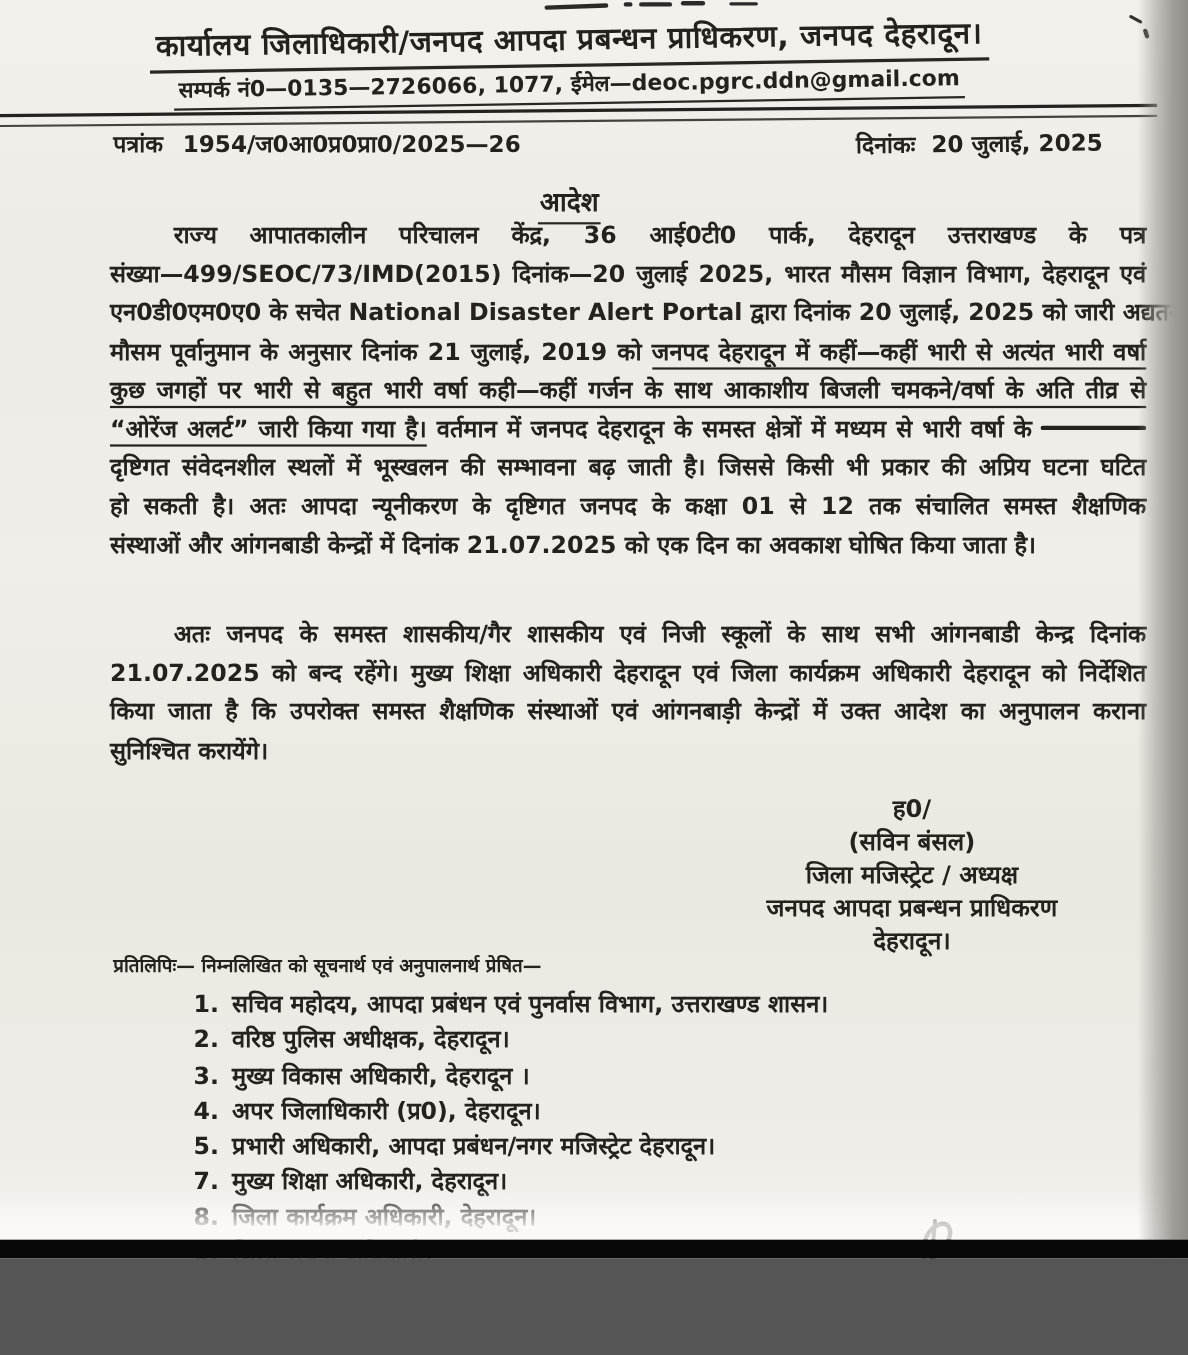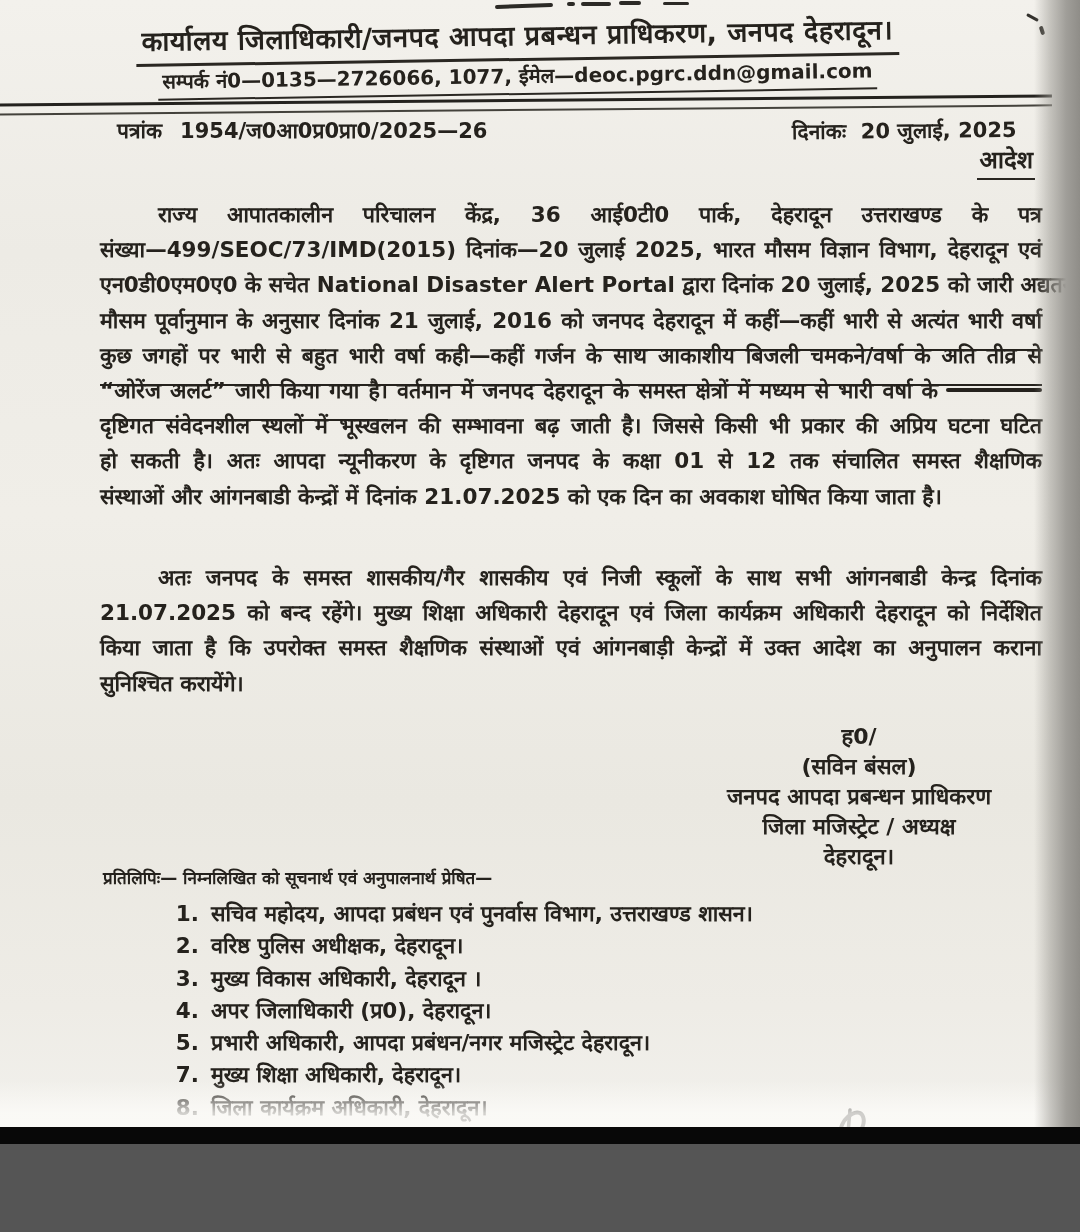--- a/index.html
+++ b/index.html
@@ -41,55 +41,55 @@
     border-bottom:2.5px solid #2a2722;padding:0 4px 4px;
   }
   .double-rule{
     position:absolute;left:-8px;top:99px;width:1060px;height:7px;
     border-top:3px solid #24221e;border-bottom:2px solid #44423c;
     transform:rotate(-0.5deg);
   }
 
   
   .ref-row{
-    position:absolute;left:117px;top:116px;width:900px;
+    position:absolute;left:103px;top:116px;width:900px;
     display:flex;justify-content:space-between;align-items:flex-start;
     font-size:21px;font-weight:700;
   }
   .ref-left .gap{display:inline-block;width:18px;}
   .ref-right{transform:rotate(-0.6deg);}
 
   
-  .order-h{position:absolute;left:0;top:142px;width:1035px;text-align:right;}
+  .order-h{position:absolute;left:0;top:166px;width:1035px;text-align:center;}
   .order-h span{
     display:inline-block;font-size:24px;font-weight:700;
     border-bottom:2.5px solid #2a2722;padding:0 2px 3px;
   }
 
   
   .body1{position:absolute;left:100px;top:197px;width:942px;}
   .body2{position:absolute;left:100px;top:560px;width:942px;}
   .bodyline{
     height:35.2px;line-height:35.2px;
     font-size:21.5px;font-weight:700;
     text-align:justify;text-align-last:justify;
     white-space:nowrap;
   }
   .bodyline.lastline{text-align-last:left;}
   .bodyline.indent{padding-left:58px;}
-  .bodyline .ul{border-bottom:2.5px solid #25221d;padding-bottom:16px;}
+  .bodyline .ul{border-bottom:2.5px solid #25221d;padding-bottom:1px;}
   .longdash{
     display:inline-block;vertical-align:middle;
     width:96px;height:3.5px;background:#25221d;border-radius:2px;
     margin-left:8px;margin-top:-4px;
   }
 
   
   .sign-block{
-    position:absolute;left:698px;top:722px;width:322px;
+    position:absolute;left:668px;top:722px;width:322px;
     text-align:center;font-size:22px;font-weight:700;line-height:30px;
   }
 
   
   .copy-head{position:absolute;left:103px;top:866px;font-size:17px;font-weight:700;}
   .copy-list{position:absolute;left:163px;top:898px;width:700px;}
   .citem{height:32.3px;line-height:32.3px;font-size:21.5px;font-weight:700;white-space:nowrap;}
   .cnum{display:inline-block;width:36px;text-align:right;margin-right:12px;}
 
   
@@ -137,39 +137,39 @@
   </div>
 
   <div class="order-h">
     <span>आदेश</span>
   </div>
 
   <div class="body1" id="para1">
       <div class="bodyline indent"><span>राज्य आपातकालीन परिचालन केंद्र, 36 आई0टी0 पार्क, देहरादून उत्तराखण्ड के पत्र</span></div>
       <div class="bodyline"><span>संख्या—499/SEOC/73/IMD(2015) दिनांक—20 जुलाई 2025, भारत मौसम विज्ञान विभाग, देहरादून एवं</span></div>
       <div class="bodyline"><span>एन0डी0एम0ए0 के सचेत National Disaster Alert Portal द्वारा दिनांक 20 जुलाई, 2025 को जारी अद्यतन</span></div>
-      <div class="bodyline"><span>मौसम पूर्वानुमान के अनुसार दिनांक 21 जुलाई, 2016 को </span><span class="ul">जनपद देहरादून में कहीं—कहीं भारी से अत्यंत भारी वर्षा</span></div>
+      <div class="bodyline"><span>मौसम पूर्वानुमान के अनुसार दिनांक 21 जुलाई, 2019 को </span><span class="ul">जनपद देहरादून में कहीं—कहीं भारी से अत्यंत भारी वर्षा</span></div>
       <div class="bodyline"><span class="ul">कुछ जगहों पर भारी से बहुत भारी वर्षा कही—कहीं गर्जन के साथ आकाशीय बिजली चमकने/वर्षा के अति तीव्र से</span></div>
       <div class="bodyline"><span class="ul">“ओरेंज अलर्ट” जारी किया गया है।</span><span> वर्तमान में जनपद देहरादून के समस्त क्षेत्रों में मध्यम से भारी वर्षा के</span><span class="longdash"></span></div>
       <div class="bodyline"><span>दृष्टिगत संवेदनशील स्थलों में भूस्खलन की सम्भावना बढ़ जाती है। जिससे किसी भी प्रकार की अप्रिय घटना घटित</span></div>
       <div class="bodyline"><span>हो सकती है। अतः आपदा न्यूनीकरण के दृष्टिगत जनपद के कक्षा 01 से 12 तक संचालित समस्त शैक्षणिक</span></div>
       <div class="bodyline lastline"><span>संस्थाओं और आंगनबाडी केन्द्रों में दिनांक 21.07.2025 को एक दिन का अवकाश घोषित किया जाता है।</span></div>
     </div>
   <div class="body2" id="para2">
       <div class="bodyline indent"><span>अतः जनपद के समस्त शासकीय/गैर शासकीय एवं निजी स्कूलों के साथ सभी आंगनबाडी केन्द्र दिनांक</span></div>
       <div class="bodyline"><span>21.07.2025 को बन्द रहेंगे। मुख्य शिक्षा अधिकारी देहरादून एवं जिला कार्यक्रम अधिकारी देहरादून को निर्देशित</span></div>
       <div class="bodyline"><span>किया जाता है कि उपरोक्त समस्त शैक्षणिक संस्थाओं एवं आंगनबाड़ी केन्द्रों में उक्त आदेश का अनुपालन कराना</span></div>
       <div class="bodyline lastline"><span>सुनिश्चित करायेंगे।</span></div>
     </div>
 
   <div class="sign-block">
     <div>ह0/</div>
     <div>(सविन बंसल)</div>
+    <div>जिला मजिस्ट्रेट / अध्यक्ष</div>
     <div>जनपद आपदा प्रबन्धन प्राधिकरण</div>
-    <div>जिला मजिस्ट्रेट / अध्यक्ष</div>
     <div>देहरादून।</div>
   </div>
 
   <div class="copy-head">प्रतिलिपिः— निम्नलिखित को सूचनार्थ एवं अनुपालनार्थ प्रेषित—</div>
   <div class="copy-list" id="copylist">
       <div class="citem"><span class="cnum">1.</span><span>सचिव महोदय, आपदा प्रबंधन एवं पुनर्वास विभाग, उत्तराखण्ड शासन।</span></div>
       <div class="citem"><span class="cnum">2.</span><span>वरिष्ठ पुलिस अधीक्षक, देहरादून।</span></div>
       <div class="citem"><span class="cnum">3.</span><span>मुख्य विकास अधिकारी, देहरादून ।</span></div>
       <div class="citem"><span class="cnum">4.</span><span>अपर जिलाधिकारी (प्र0), देहरादून।</span></div>
       <div class="citem"><span class="cnum">5.</span><span>प्रभारी अधिकारी, आपदा प्रबंधन/नगर मजिस्ट्रेट देहरादून।</span></div>

